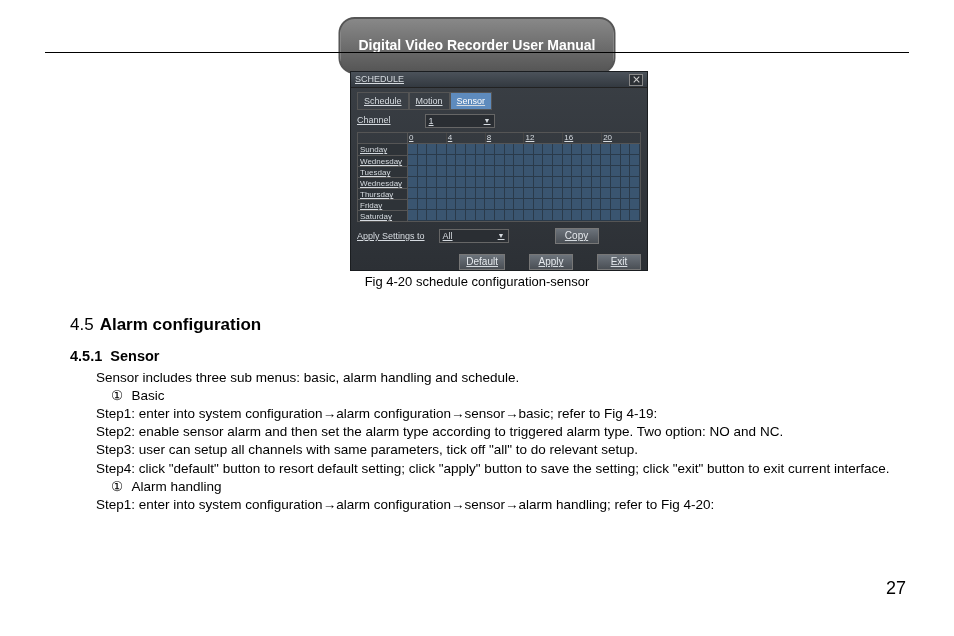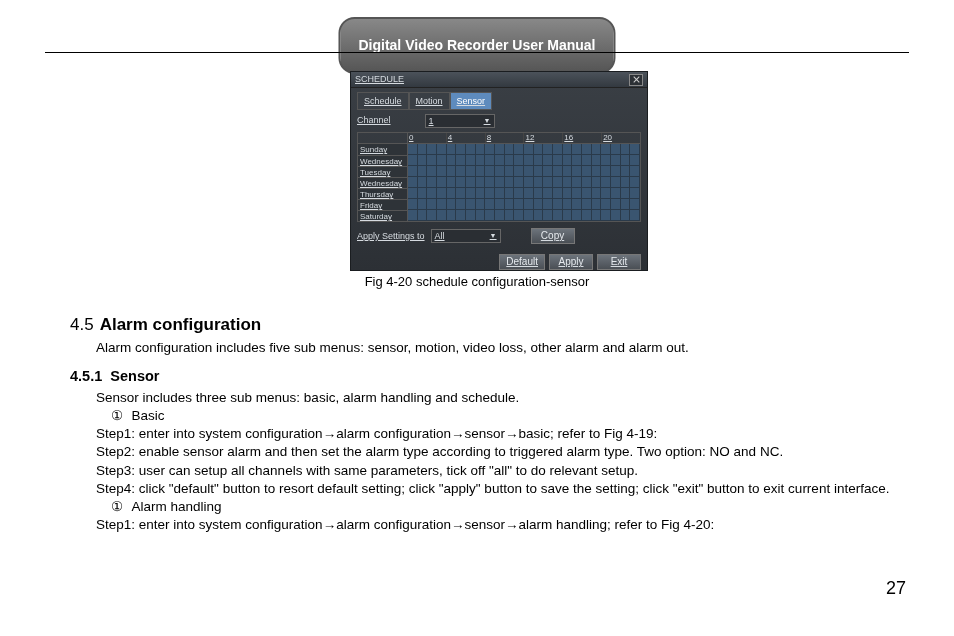--- a/index.html
+++ b/index.html
@@ -115,32 +115,32 @@
       #3a5570;
   }
   .cellsarea .gridlines-h, .cellsarea .gridlines-v { position:absolute; inset:0; }
   .cellsarea .gridlines-v {
     background: repeating-linear-gradient(to right, transparent 0, transparent calc(100%/24 - 1px), #2a3a4a calc(100%/24 - 1px), #2a3a4a calc(100%/24));
   }
   .cellsarea .gridlines-h {
     background: repeating-linear-gradient(to bottom, transparent 0, transparent 10px, #2a3a4a 10px, #2a3a4a 11px);
   }
   .cellsarea { height:77px; }
-  .bottomrow { display:flex; align-items:center; padding:6px; gap:6px;}
+  .bottomrow { display:flex; align-items:center; padding:6px; gap:14px;}
   .winbtn {
     border:1px solid #777;
     background:linear-gradient(#6c737b,#4a4f55);
     color:#e5e9ed;
     font-size:10px;
     height:16px;
     min-width:44px;
     display:inline-flex; align-items:center; justify-content:center;
     padding:0 6px;
   }
-  .footer-btns { display:flex; gap:4px; justify-content:flex-end; padding:4px 6px 6px 6px;}
+  .footer-btns { display:flex; gap:24px; justify-content:flex-end; padding:4px 6px 6px 6px;}
   
   .caption {
     position:absolute;
     left: 0; right: 0;
     top: 273px;
     text-align:center;
     font-size:13px;
   }
   
   .body-text {
@@ -228,21 +228,20 @@
     <span class="winbtn">Exit</span>
   </div>
 </div>
 
 <div class="caption">Fig 4-20 schedule configuration-sensor</div>
 
 <div class="body-text">
   <div class="h45">
     <span class="num">4.5</span><span>Alarm configuration</span>
   </div>
-  <div class="para">Alarm configuration includes five sub menus: sensor, motion, video loss, other alarm and alarm out.</div>
 
   <div class="h451">
     <span>4.5.1</span>&nbsp;&nbsp;<span>Sensor</span>
   </div>
   <div class="para">Sensor includes three sub menus: basic, alarm handling and schedule.</div>
   <div class="item-line">
     <span class="circ">①</span>&nbsp;&nbsp;<span>Basic</span>
   </div>
   <div class="step">Step1: enter into system configuration→alarm configuration→sensor→basic; refer to Fig 4-19:</div>
   <div class="step">Step2: enable sensor alarm and then set the alarm type according to triggered alarm type. Two option: NO and NC.</div>

